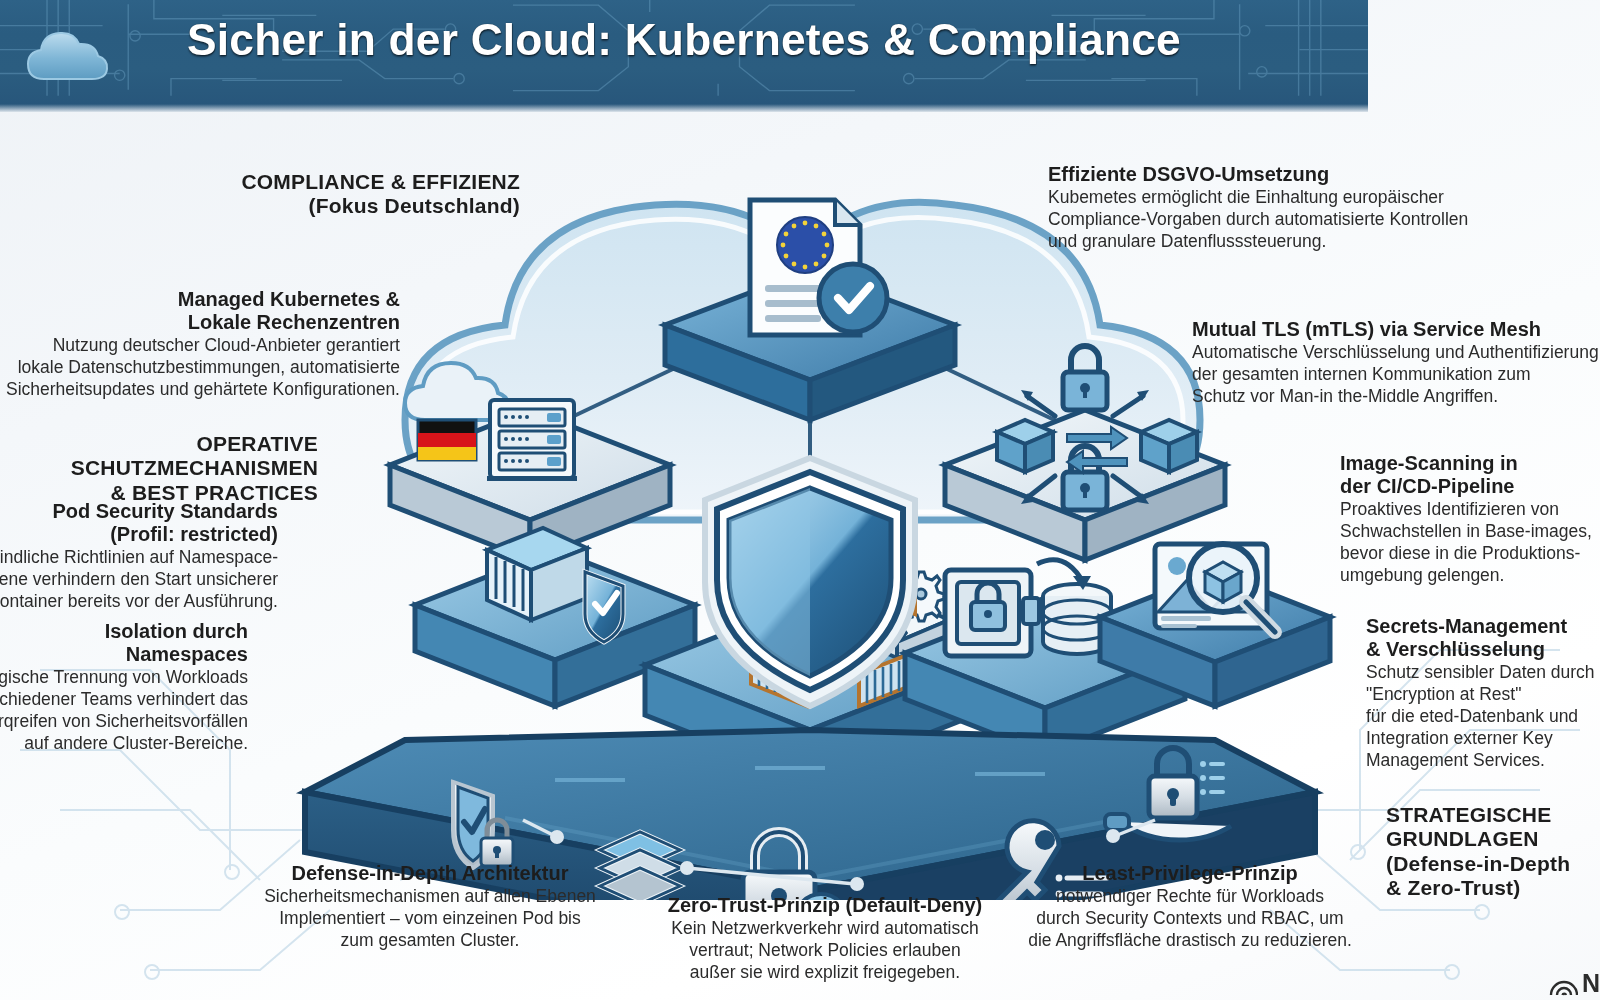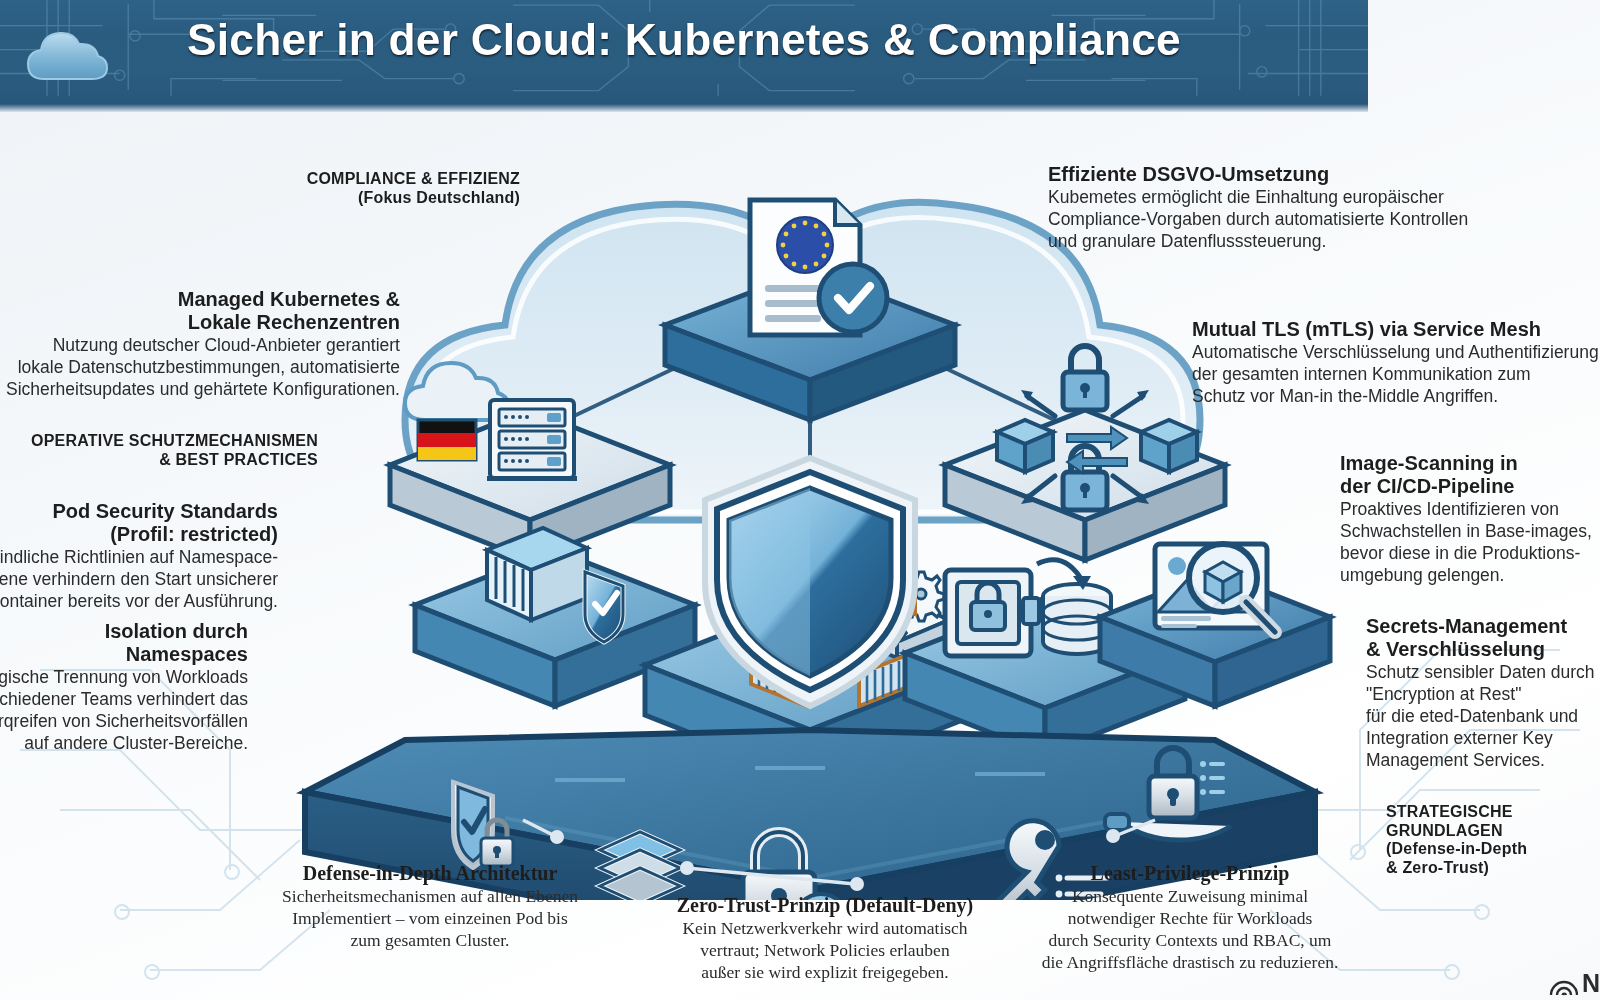--- a/index.html
+++ b/index.html
@@ -76,40 +76,40 @@
     position: absolute;
     left: 255px; top: 120px;
     width: 1100px; height: 780px;
   }
 
   
   .tblock { position: absolute; }
   .tblock .h-cat {
     font-weight: bold;
     color: #1d1d1d;
-    font-size: 16px;
+    font-size: 21px;
     line-height: 1.16;
     letter-spacing: .2px;
   }
   .tblock .h-sub {
     font-weight: bold;
     color: #1d1d1d;
     font-size: 20px;
     line-height: 1.14;
   }
   .tblock .body {
     color: #2b2b2b;
     font-size: 17.5px;
     line-height: 1.20;
     margin-top: 1px;
   }
 
   .ta-right  { text-align: right; }
   .ta-left   { text-align: left; }
-  .ta-center { text-align: center; font-family: Liberation Serif, serif; }
+  .ta-center { text-align: center; }
 
   
   .bleed-left  { left: -58px; }
   .bleed-left2 { left: -42px; }
 
   
   #watermark {
     position: absolute;
     right: 0px; bottom: 2px;
     display: flex;
@@ -730,21 +730,20 @@
 
   <div class="tblock ta-center" style="left:610px; top:894px; width:430px;">
     <div class="h-sub">Zero-Trust-Prinzip (Default-Deny)</div>
     <div class="body">Kein Netzwerkverkehr wird automatisch</div>
     <div class="body">vertraut; Network Policies erlauben</div>
     <div class="body">außer sie wird explizit freigegeben.</div>
   </div>
 
   <div class="tblock ta-center" style="left:990px; top:862px; width:400px;">
     <div class="h-sub">Least-Privilege-Prinzip</div>
-    <div class="body">Konsequente Zuweisung minimal</div>
     <div class="body">notwendiger Rechte für Workloads</div>
     <div class="body">durch Security Contexts und RBAC, um</div>
     <div class="body">die Angriffsfläche drastisch zu reduzieren.</div>
   </div>
 
   <div id="watermark">
     <svg width="30" height="26" viewBox="0 0 30 26">
       <g fill="none" stroke="#1b1b1b" stroke-width="2.4">
         <path d="M3 24 A13 13 0 0 1 29 24"></path>
         <path d="M9 24 A7 7 0 0 1 23 24"></path>

